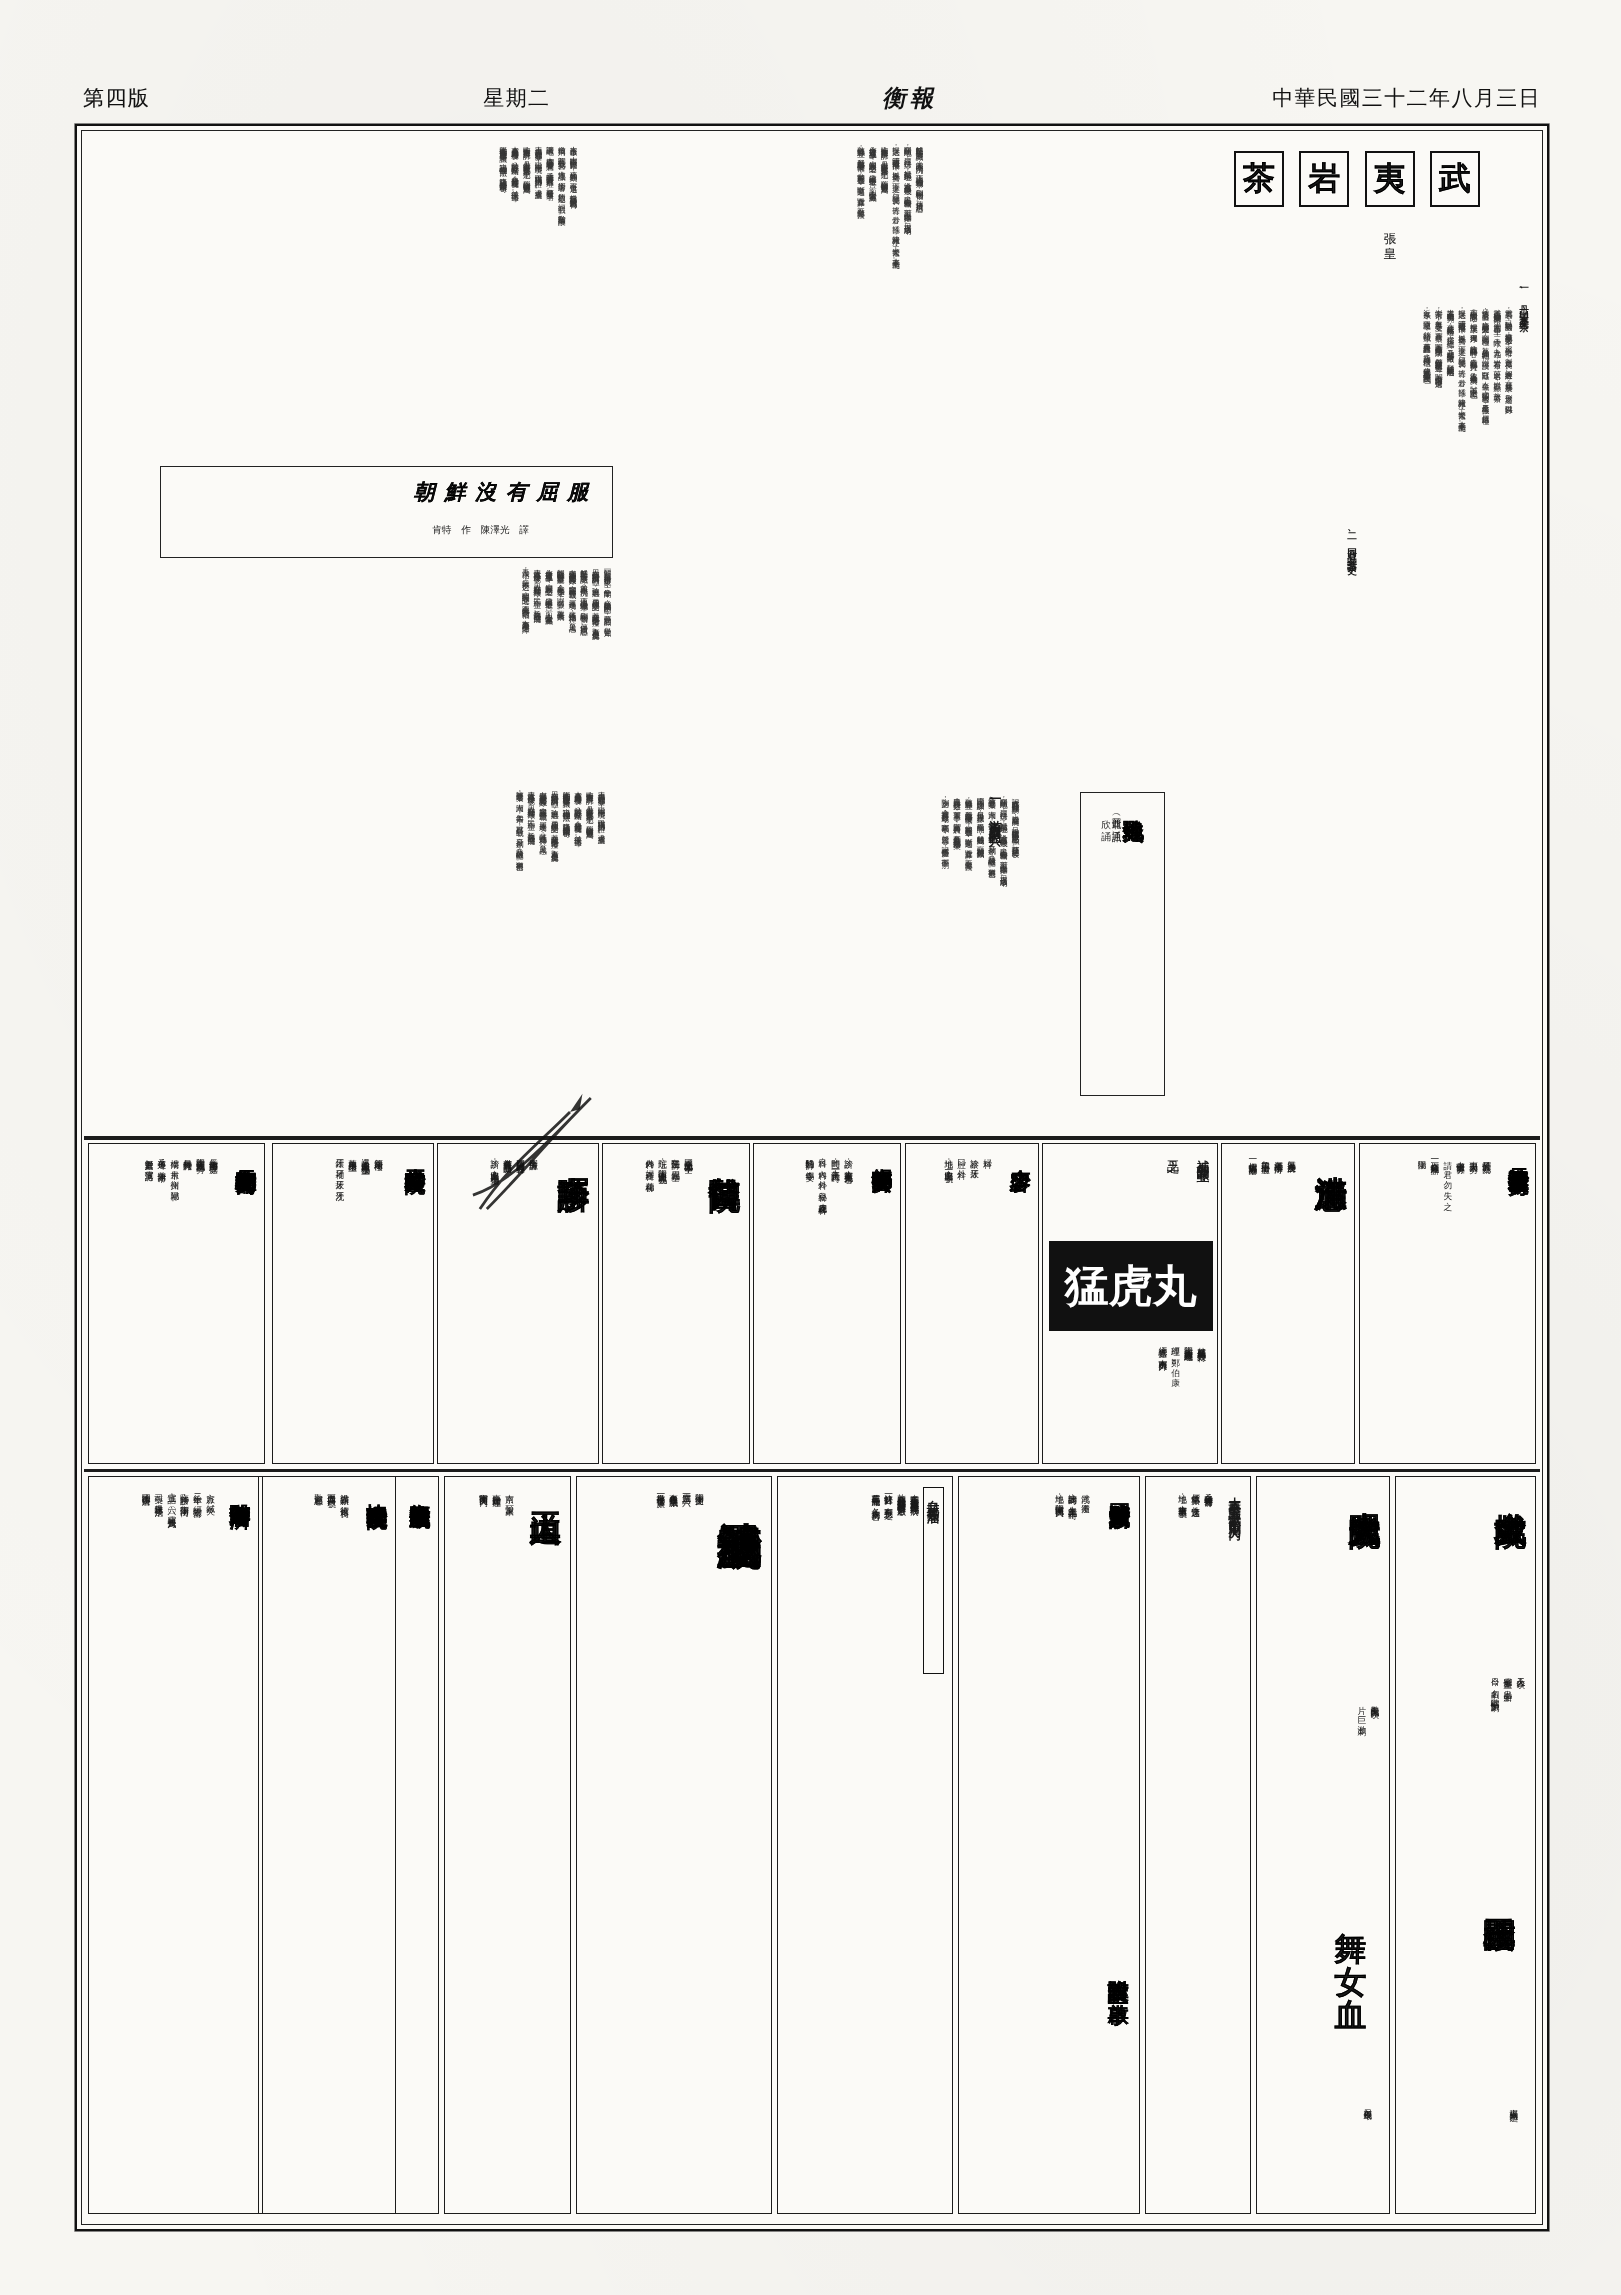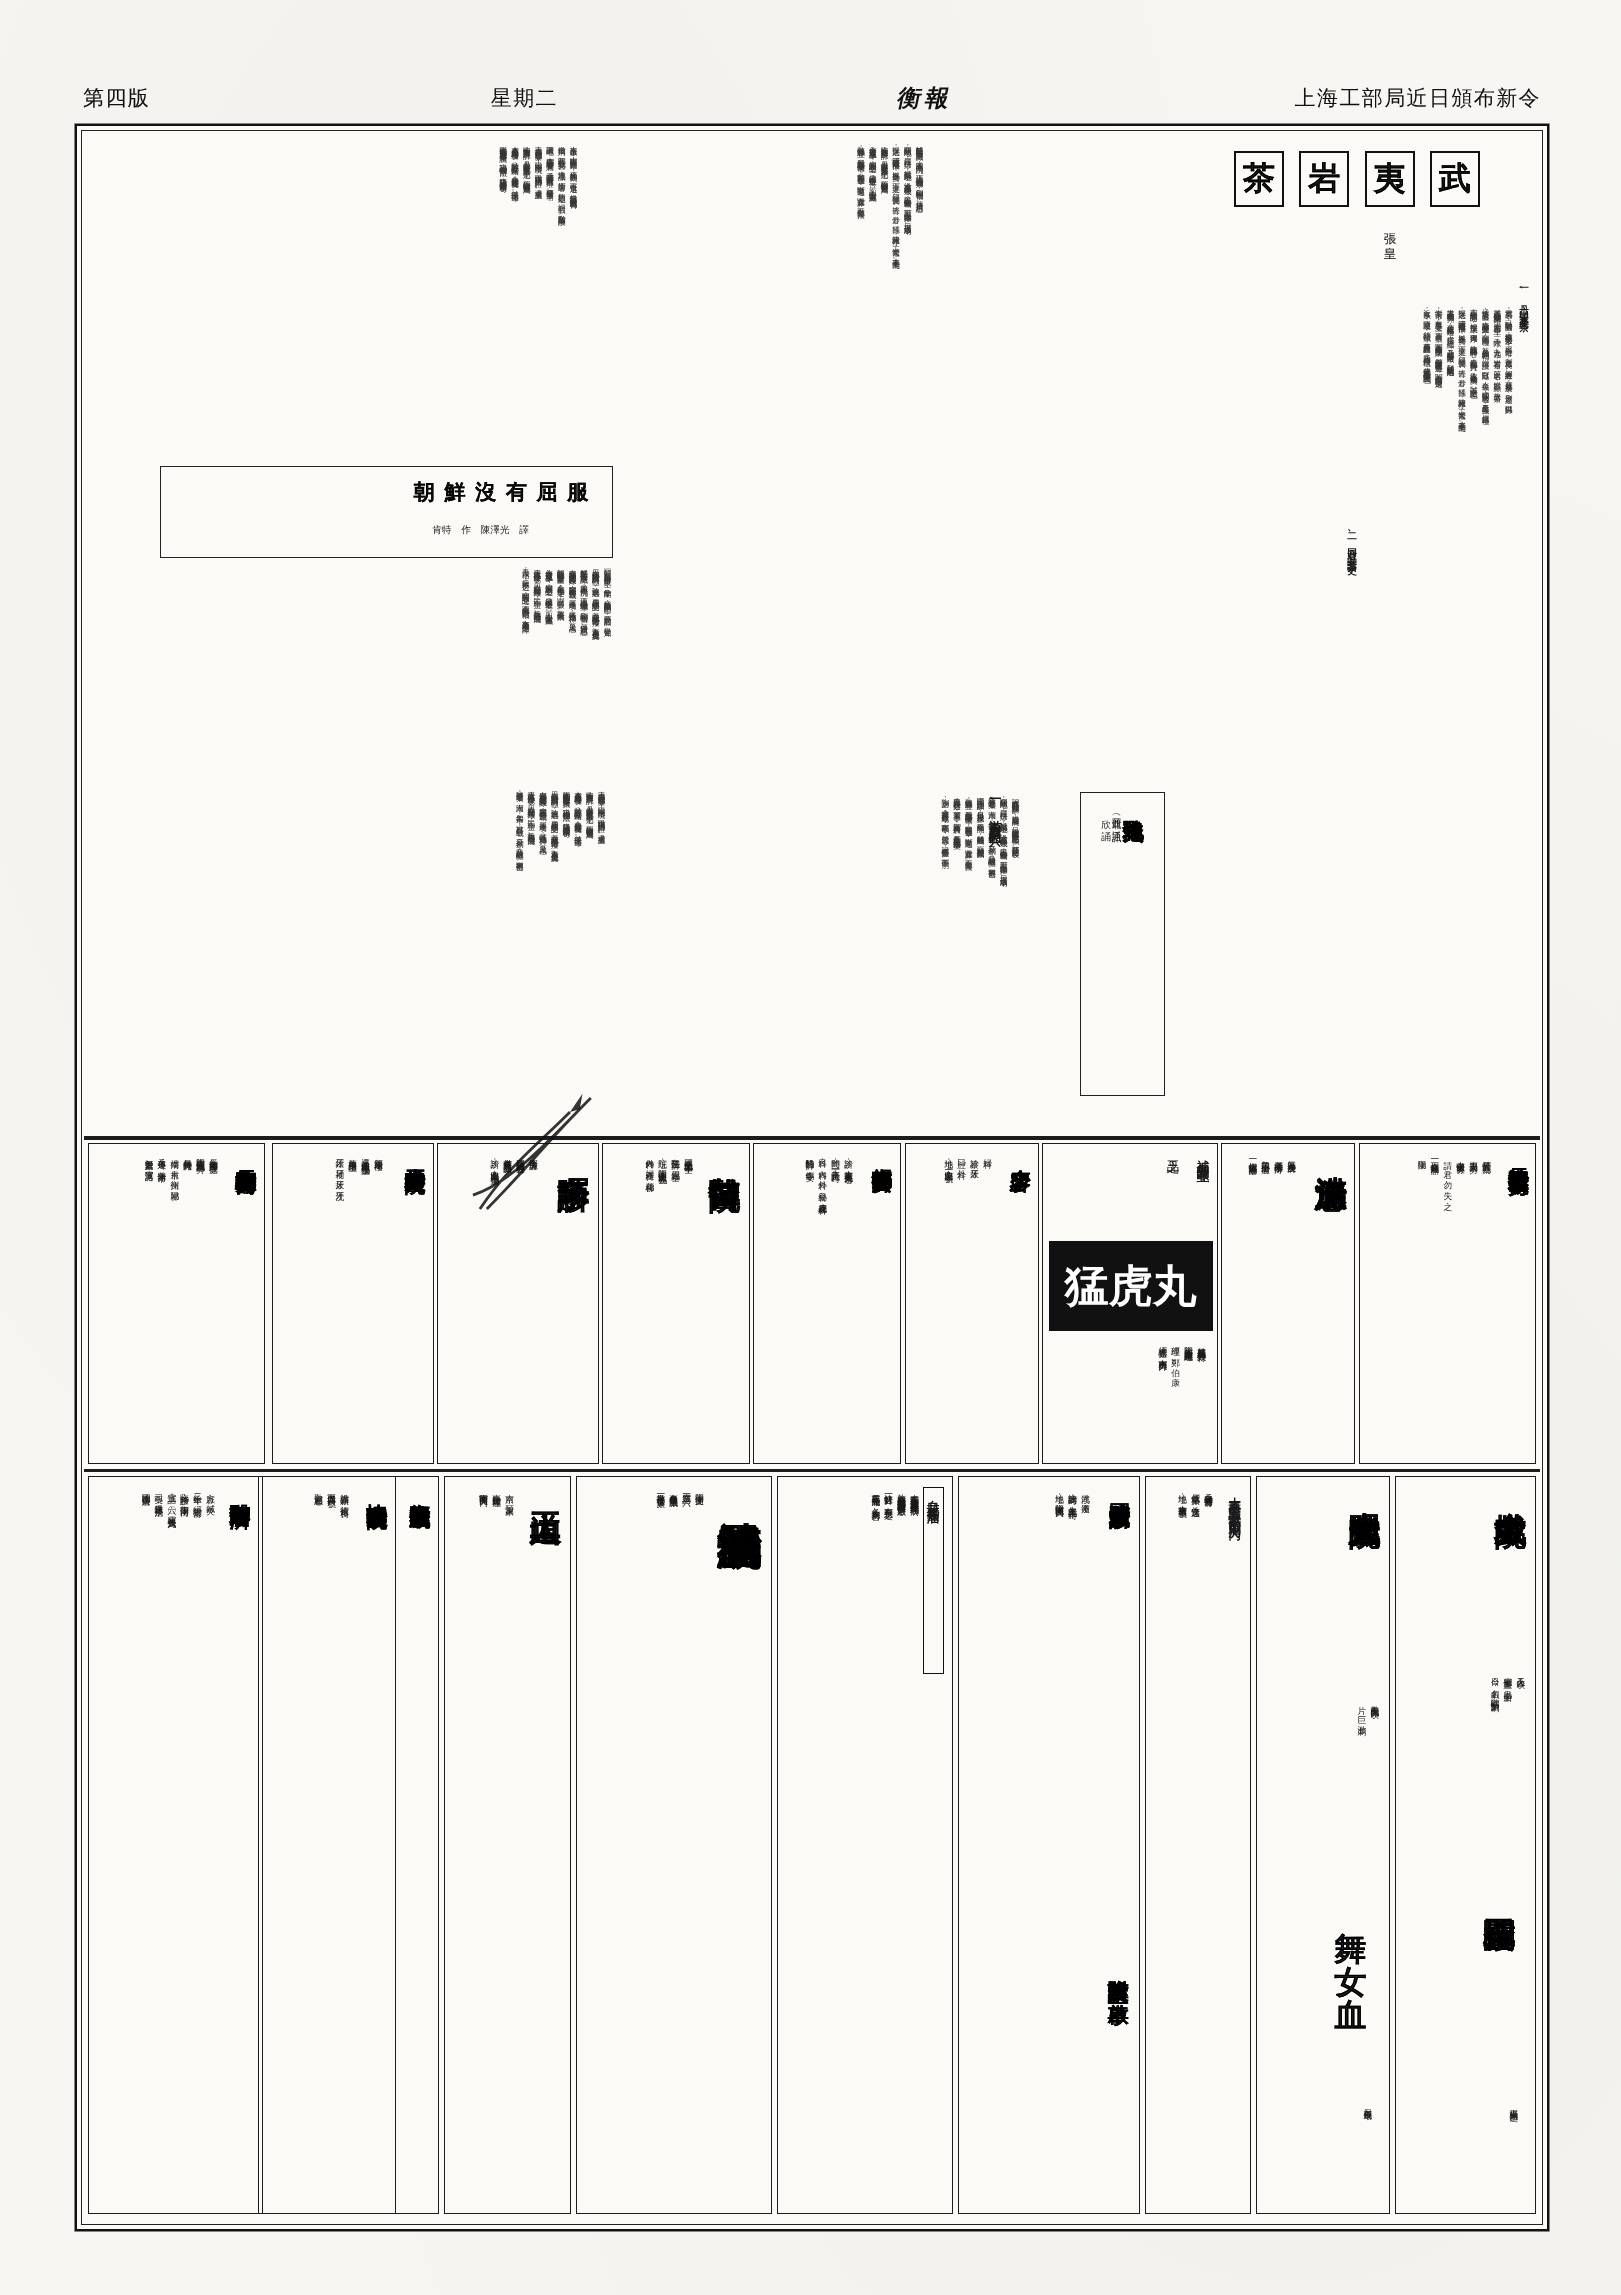--- a/index.html
+++ b/index.html
@@ -74,21 +74,21 @@
 </style>
 </head>
 <body>
 
 <div class="page">
 
   <div class="masthead">
     <div class="ink">第四版</div>
     <div class="mid">星期二</div>
     <div class="logo">衡報</div>
-    <div>上海工部局近日頒布新令</div>
+    <div>中華民國三十二年八月三日</div>
   </div>
 
   <div class="sheet">
 
     <div class="block" style="right:11px;top:9.7px;width:361px;height:986px;">
       <div style="position:absolute;right:5.6px;top:5.6px;width:347px;height:76px;display:flex;flex-direction:row-reverse;align-items:center;justify-content:center;gap:15.3px;">
         <div class="huge ink" style="border:2.1px solid #111;padding:4.2px 7px;">武</div>
         <div class="huge ink" style="border:2.1px solid #111;padding:4.2px 7px;">夷</div>
         <div class="huge ink" style="border:2.1px solid #111;padding:4.2px 7px;">岩</div>
         <div class="huge ink" style="border:2.1px solid #111;padding:4.2px 7px;">茶</div>
@@ -133,21 +133,21 @@
       <div class="v xtiny faded" style="height:316px;">自離開防地，經三日跋涉，始抵某部駐地，沿途村落多已殘破，然民心未嘗稍餒，壯丁組織之自衛隊，日夜巡邏放哨。</div>
       <div class="v xtiny faded" style="height:316px;">該部連長某君，湖南人，年方二十四，已歷百餘戰，身被三創，談及殺敵經過，猶興奮不已。</div>
       <div class="v xtiny faded" style="height:316px;">國民兵團之訓練，每日晨操夜課，風雨無間，器械雖簡陋，而精神則至可欽佩。</div>
       <div class="v xtiny faded" style="height:316px;">敵偽據點林立，然我游擊隊出沒無常，常於夜間襲擊，斷其交通，毀其倉庫，敵不勝其擾。</div>
       <div class="v xtiny faded" style="height:316px;">農民於耕種之餘，兼習軍事，所謂寓兵於農，實為長期抗戰之基本國策。</div>
       <div class="v xtiny faded" style="height:316px;">臨別之夕，全連官兵聚於打穀場，高唱軍歌，聲震山谷，記者感奮之餘，握手而別。</div>
     </div>
 
     <div class="block boxed" style="left:83px;top:340px;width:451px;height:90px;">
       <div style="position:absolute;right:14px;top:11px;">
-        <div class="big ink" style="letter-spacing:9.7px;">朝鮮沒有屈服</div>
+        <div class="big ink" style="letter-spacing:9.7px;font-style:italic;">朝鮮沒有屈服</div>
       </div>
       <div style="position:absolute;right:83px;top:57px;">
         <div class="small">肯特　作　陳澤光　譯</div>
       </div>
     </div>
 
     <div class="fill-col" style="position:absolute;left:83px;top:437px;width:451px;height:208px;">
       <div class="v xtiny faded" style="height:205px;">朝鮮自一九一〇年被日本併吞以來，三十餘年間，反抗運動從未間斷，三一運動之壯烈，舉世皆知。</div>
       <div class="v xtiny faded" style="height:205px;">日人在朝鮮推行所謂內鮮一體，強迫改姓名，禁止使用朝鮮語文，其文化滅絕政策之毒辣，實為人類史上所僅見。</div>
       <div class="v xtiny faded" style="height:205px;">然朝鮮民族之民族意識，並未因此而消沉，地下組織遍佈城鄉，印刷秘密刊物，傳播抗日思想。</div>

